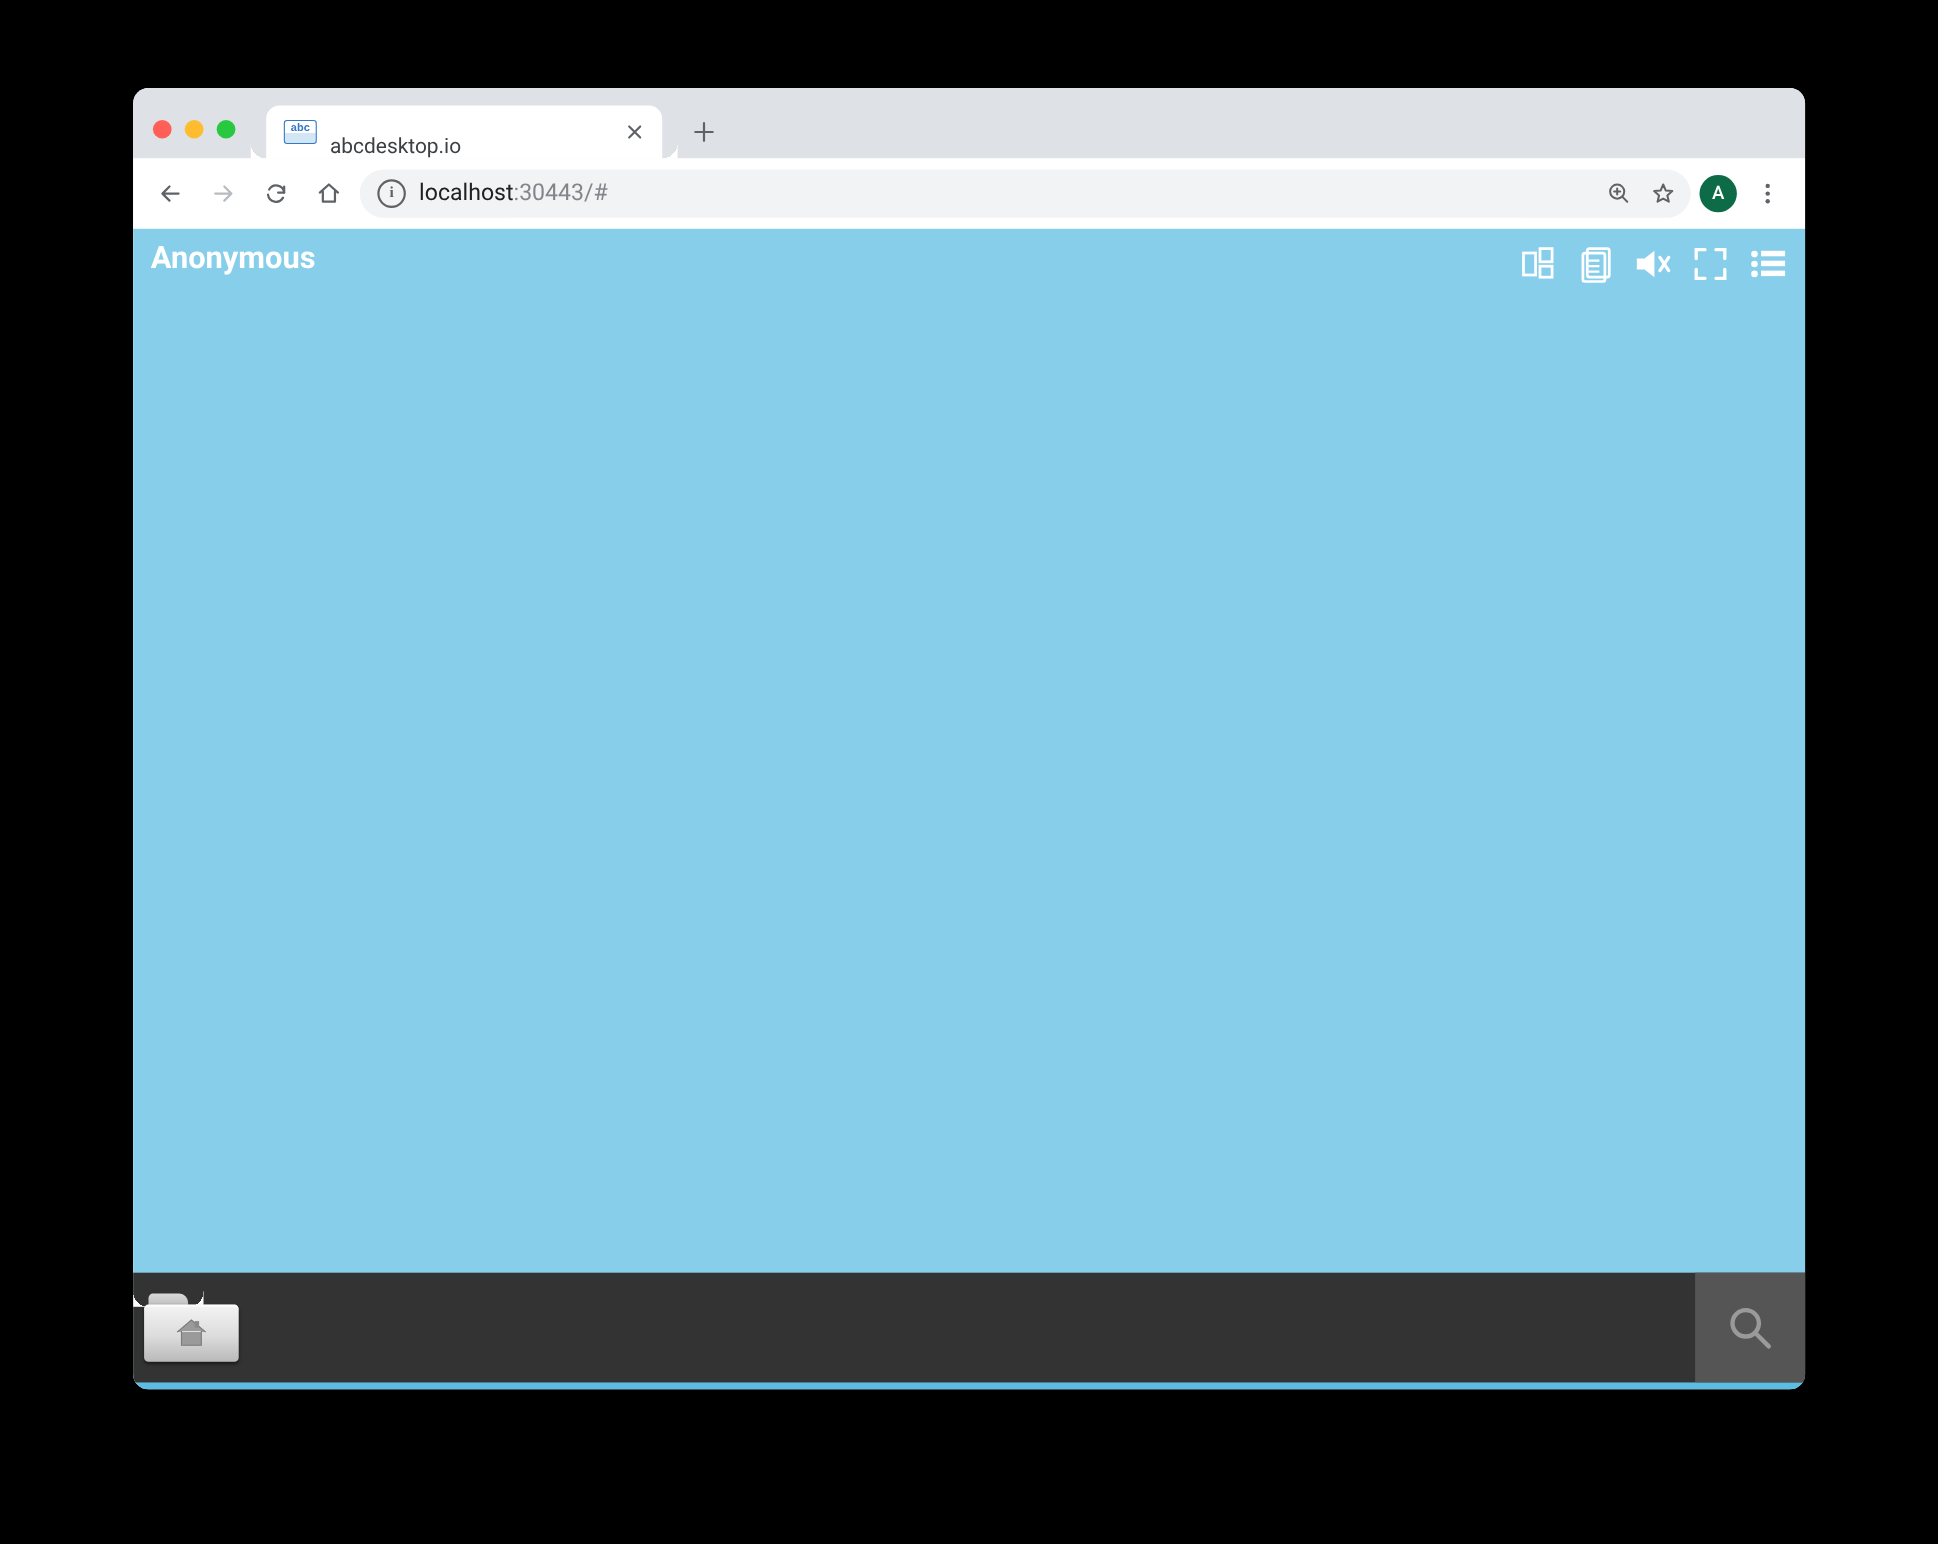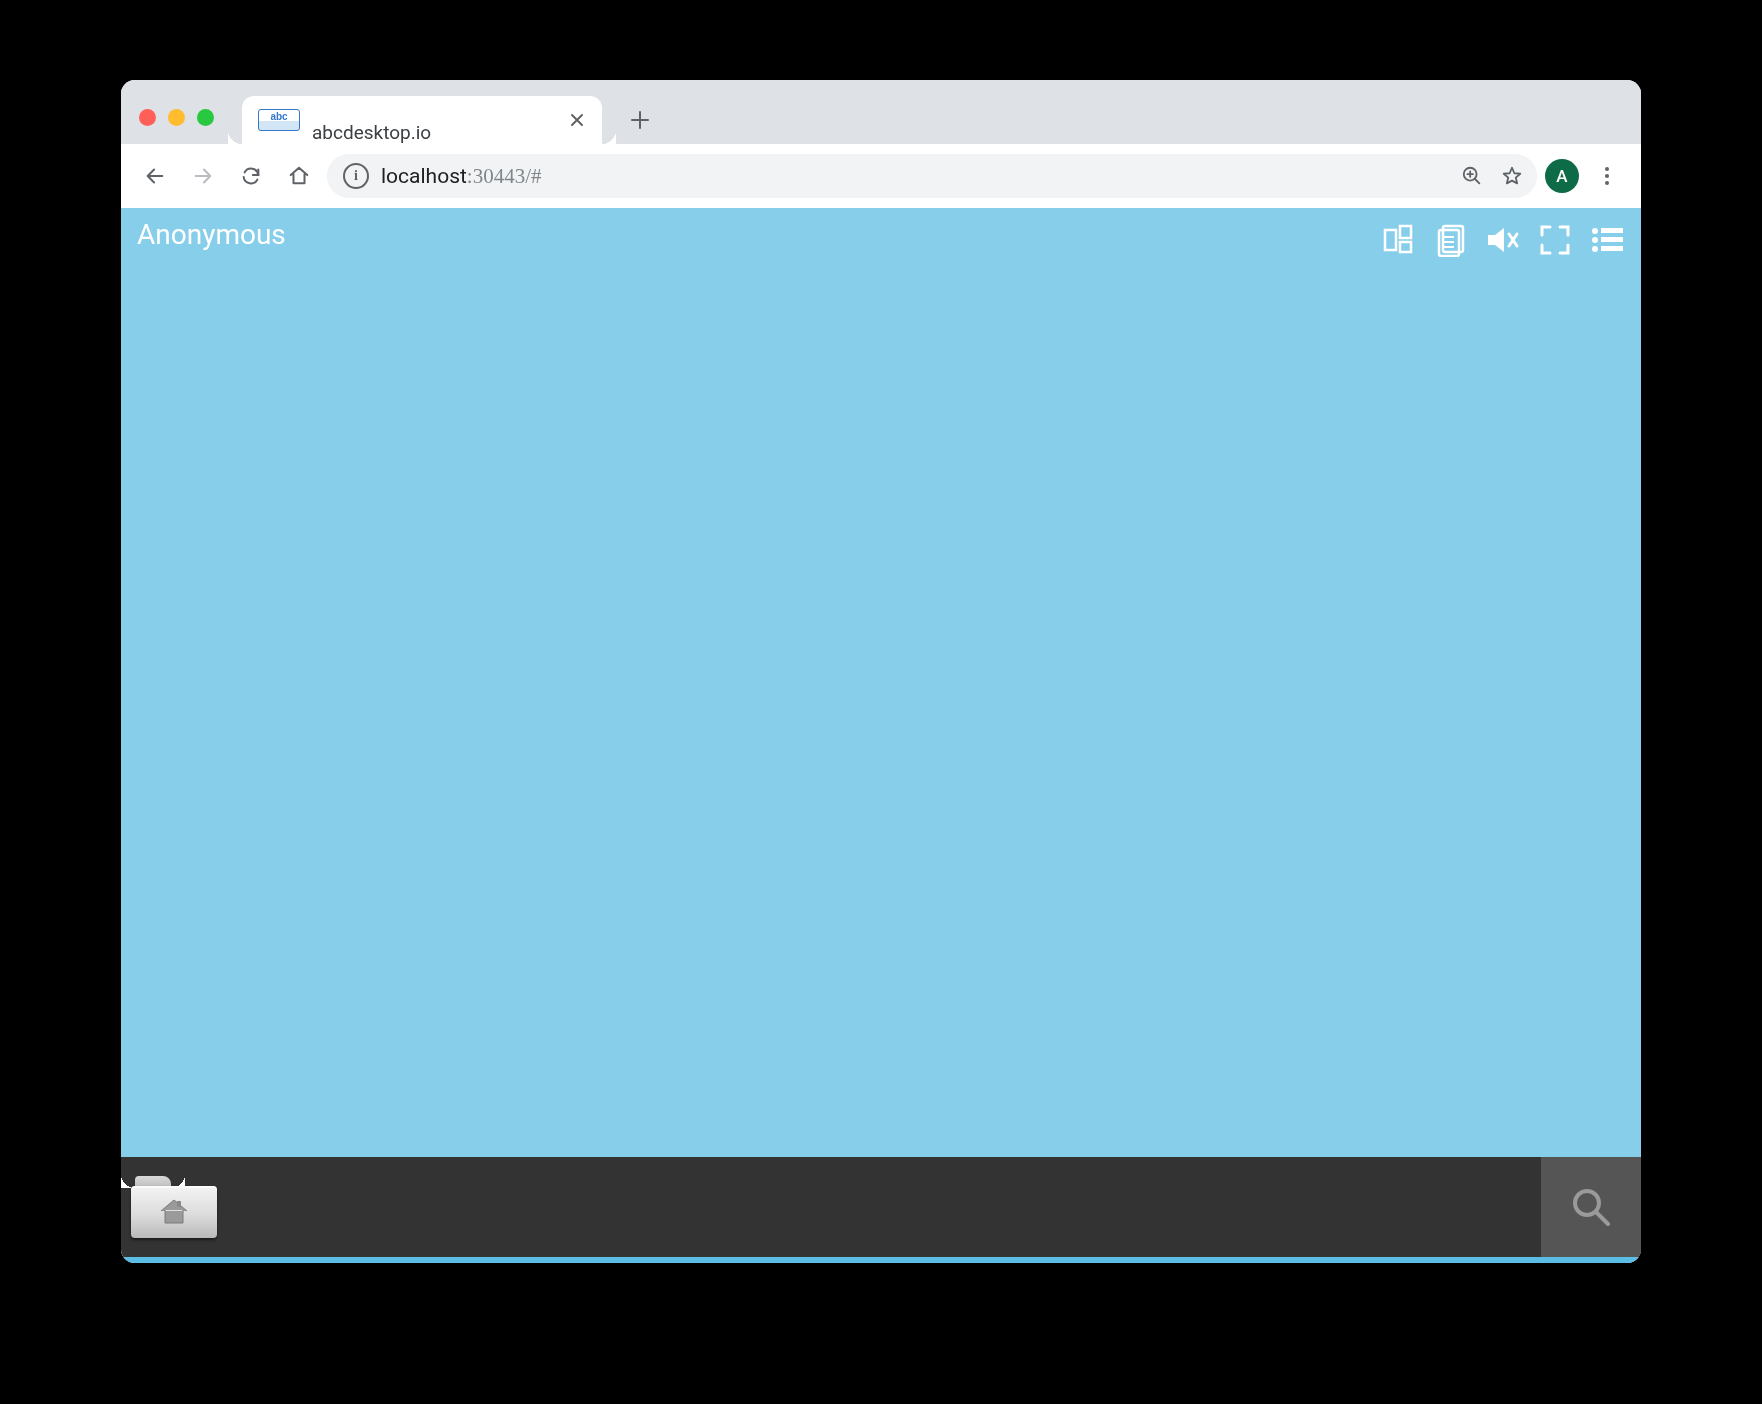--- a/index.html
+++ b/index.html
@@ -62,21 +62,21 @@
   .tab::before,.tab::after{
     content:"";
     position:absolute;
     bottom:0;
     width:14px;height:14px;
     background:radial-gradient(circle at 0 0,transparent 14px,#fff 14px);
   }
   .tab::before{left:-14px;transform:scaleX(-1);}
   .tab::after {right:-14px;}
   .favicon{
-    width:42px;height:22px;border:1.5px solid #3478c7;border-radius:3px;
+    width:30px;height:22px;border:1.5px solid #3478c7;border-radius:3px;
     display:flex;align-items:flex-start;justify-content:center;
     font:700 10px/12px Arial;color:#3478c7;padding-top:1px;
     position:relative;box-sizing:border-box;
     background:linear-gradient(#fff 55%,#d3e6f5 55%);
   }
   .tab-title{font-size:19px;color:#3c4043;flex:1;white-space:nowrap;margin-top:24px;}
   .tab-close{color:#5f6368;font-size:18px;padding:4px;}
   .new-tab{
     width:40px;height:40px;margin-left:18px;margin-bottom:4px;
     display:flex;align-items:center;justify-content:center;
@@ -107,21 +107,21 @@
     gap:12px;
     color:#202124;
     font-size:21px;
   }
   .omnibox .info-icon{
     width:22px;height:22px;border:2px solid #5f6368;border-radius:50%;
     display:flex;align-items:center;justify-content:center;
     font:700 14px/1 Georgia;color:#5f6368;
   }
   .omni-url .host{color:#202124;}
-  .omni-url .rest{color:#80868b;font-family:Liberation Serif, serif;}
+  .omni-url .rest{color:#80868b;}
   .omni-right{margin-left:auto;display:flex;align-items:center;gap:18px;}
   .avatar{
     width:34px;height:34px;border-radius:50%;
     background:#0d6b47;color:#fff;
     display:flex;align-items:center;justify-content:center;
     font-size:17px;font-weight:500;
   }
   
   svg{display:block;}
 
@@ -132,21 +132,21 @@
     height:1055px;
     background:#87ceeb;
   }
   .desk-top{
     display:flex;
     justify-content:space-between;
     align-items:flex-start;
     padding:10px 16px 0 16px;
     color:#fff;
   }
-  .user-label{font-size:28px;font-weight:400;}
+  .user-label{font-size:28px;font-weight:700;}
   .desk-icons{
     display:flex;
     gap:16px;
     align-items:center;
     padding-top:4px;
   }
   .desk-icons .ic{
     color:#fff;
     width:36px;height:36px;
     display:flex;align-items:center;justify-content:center;

